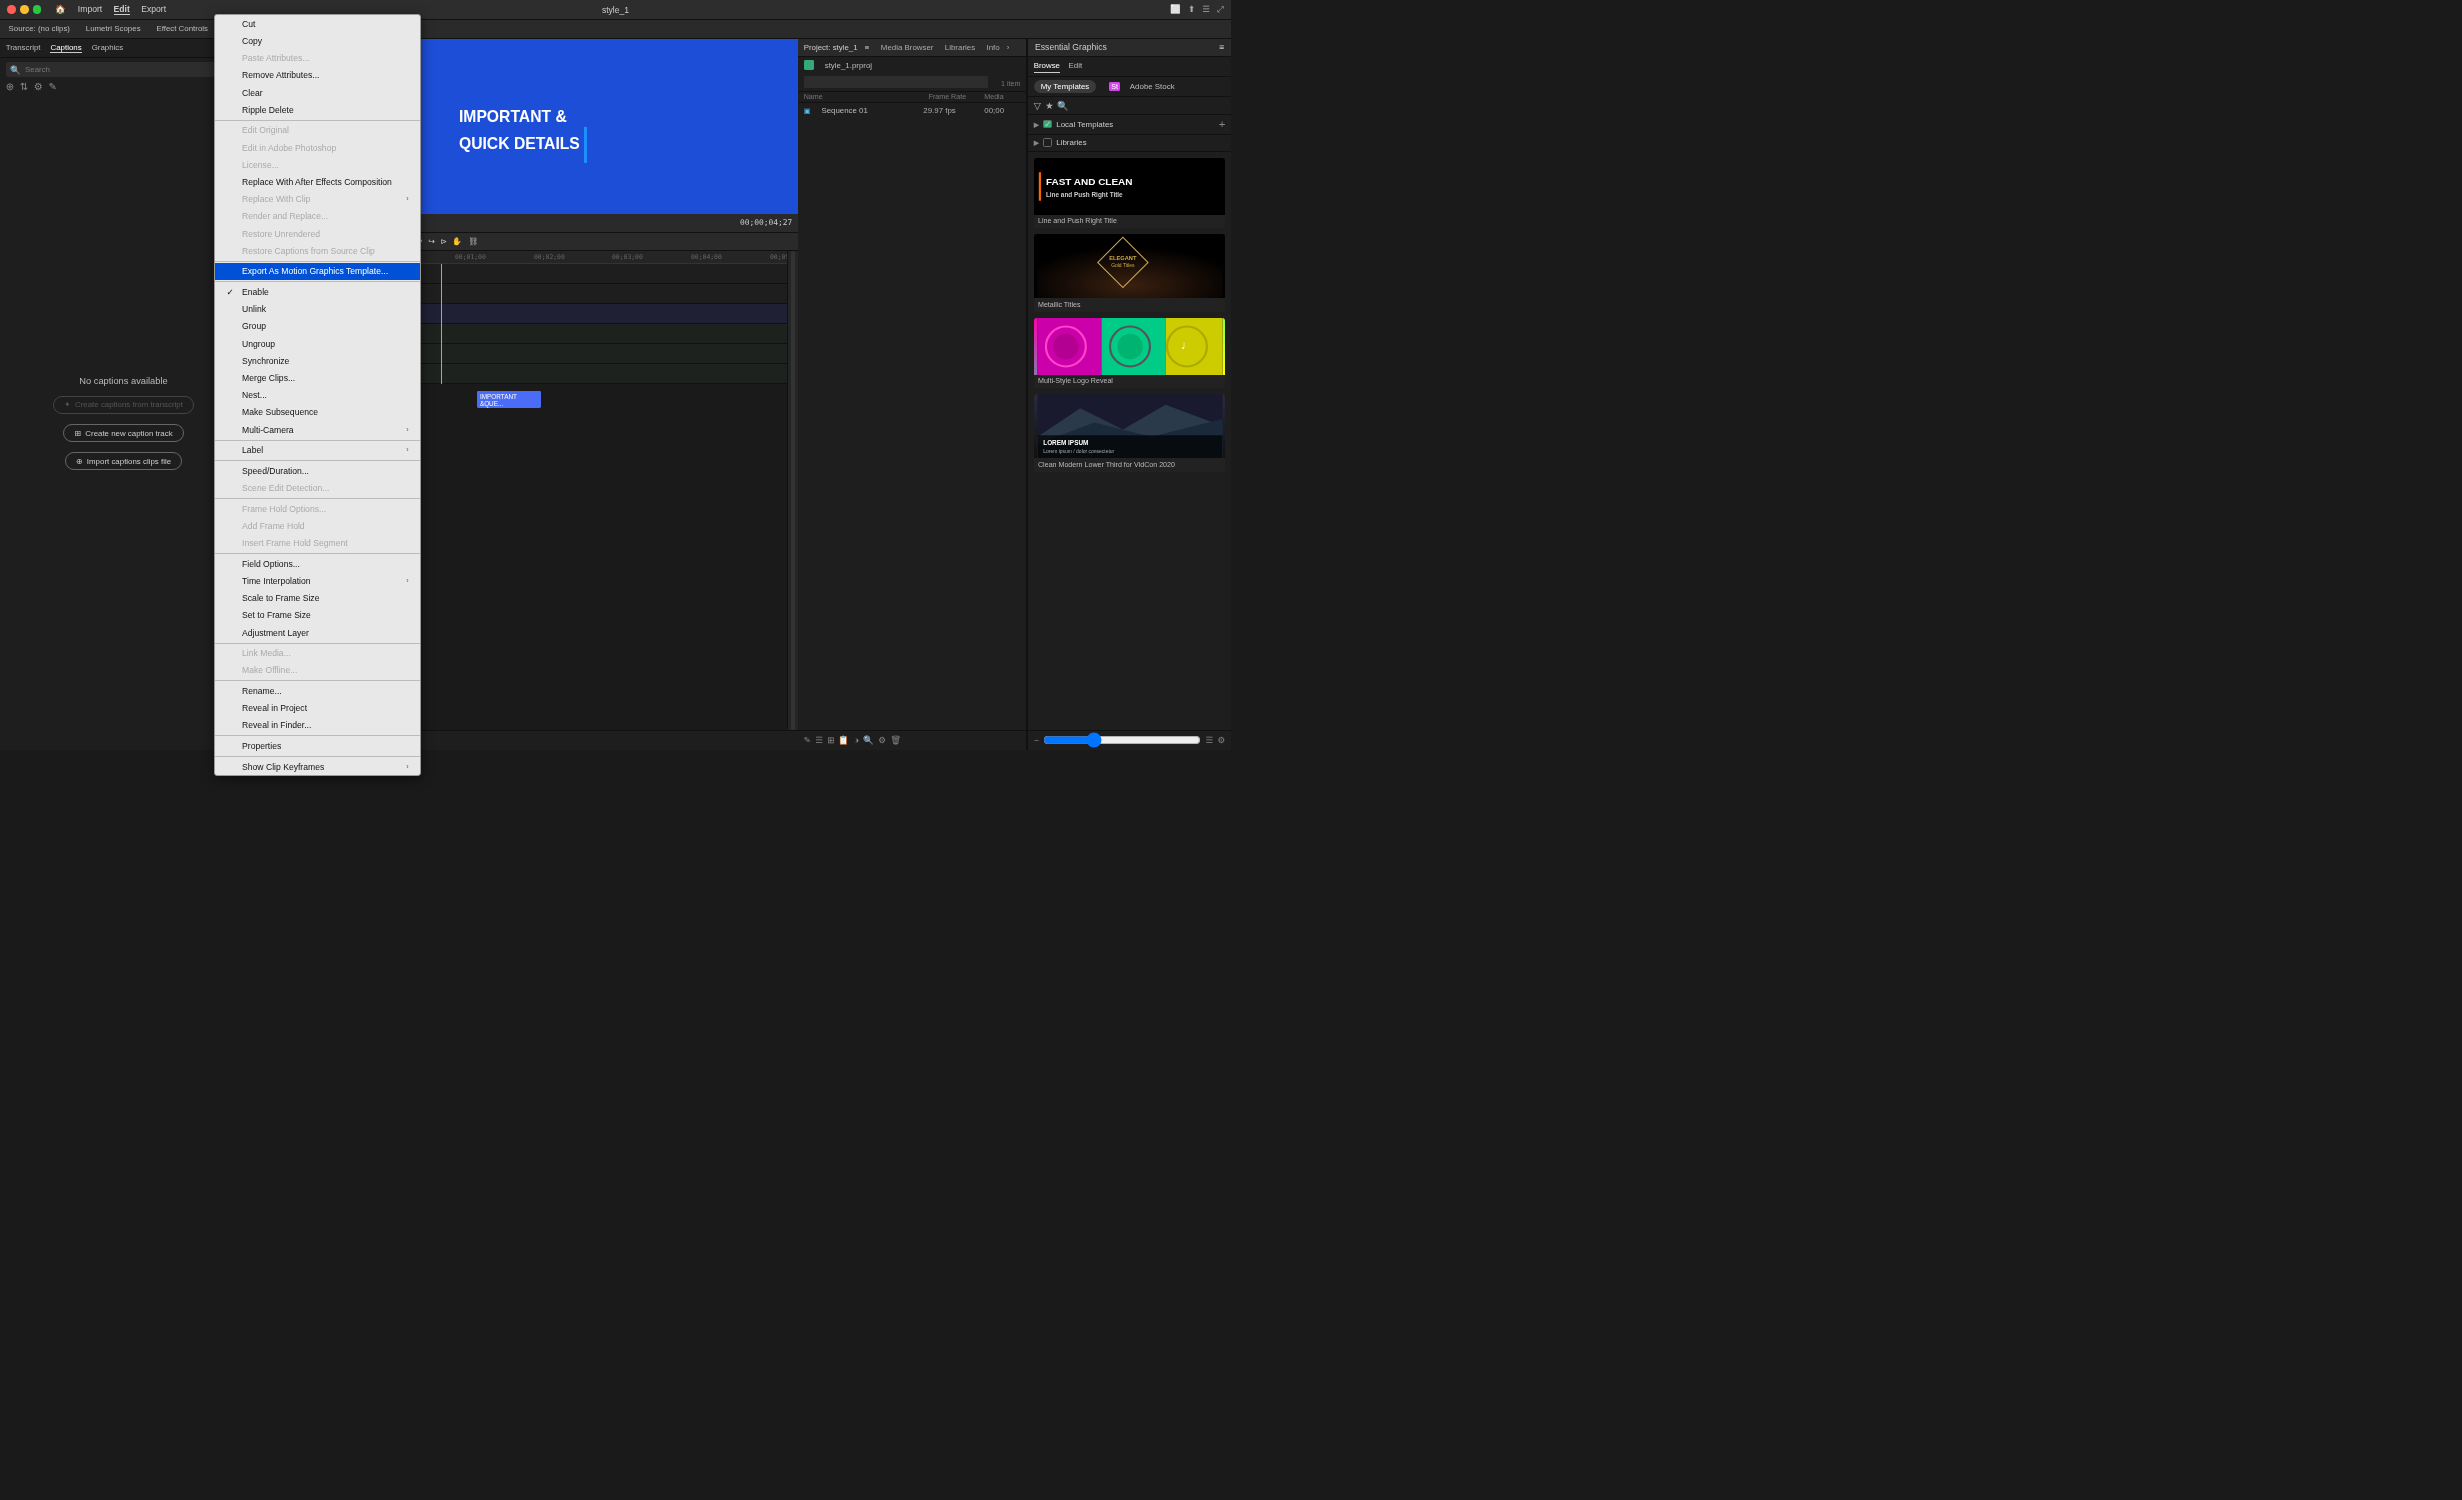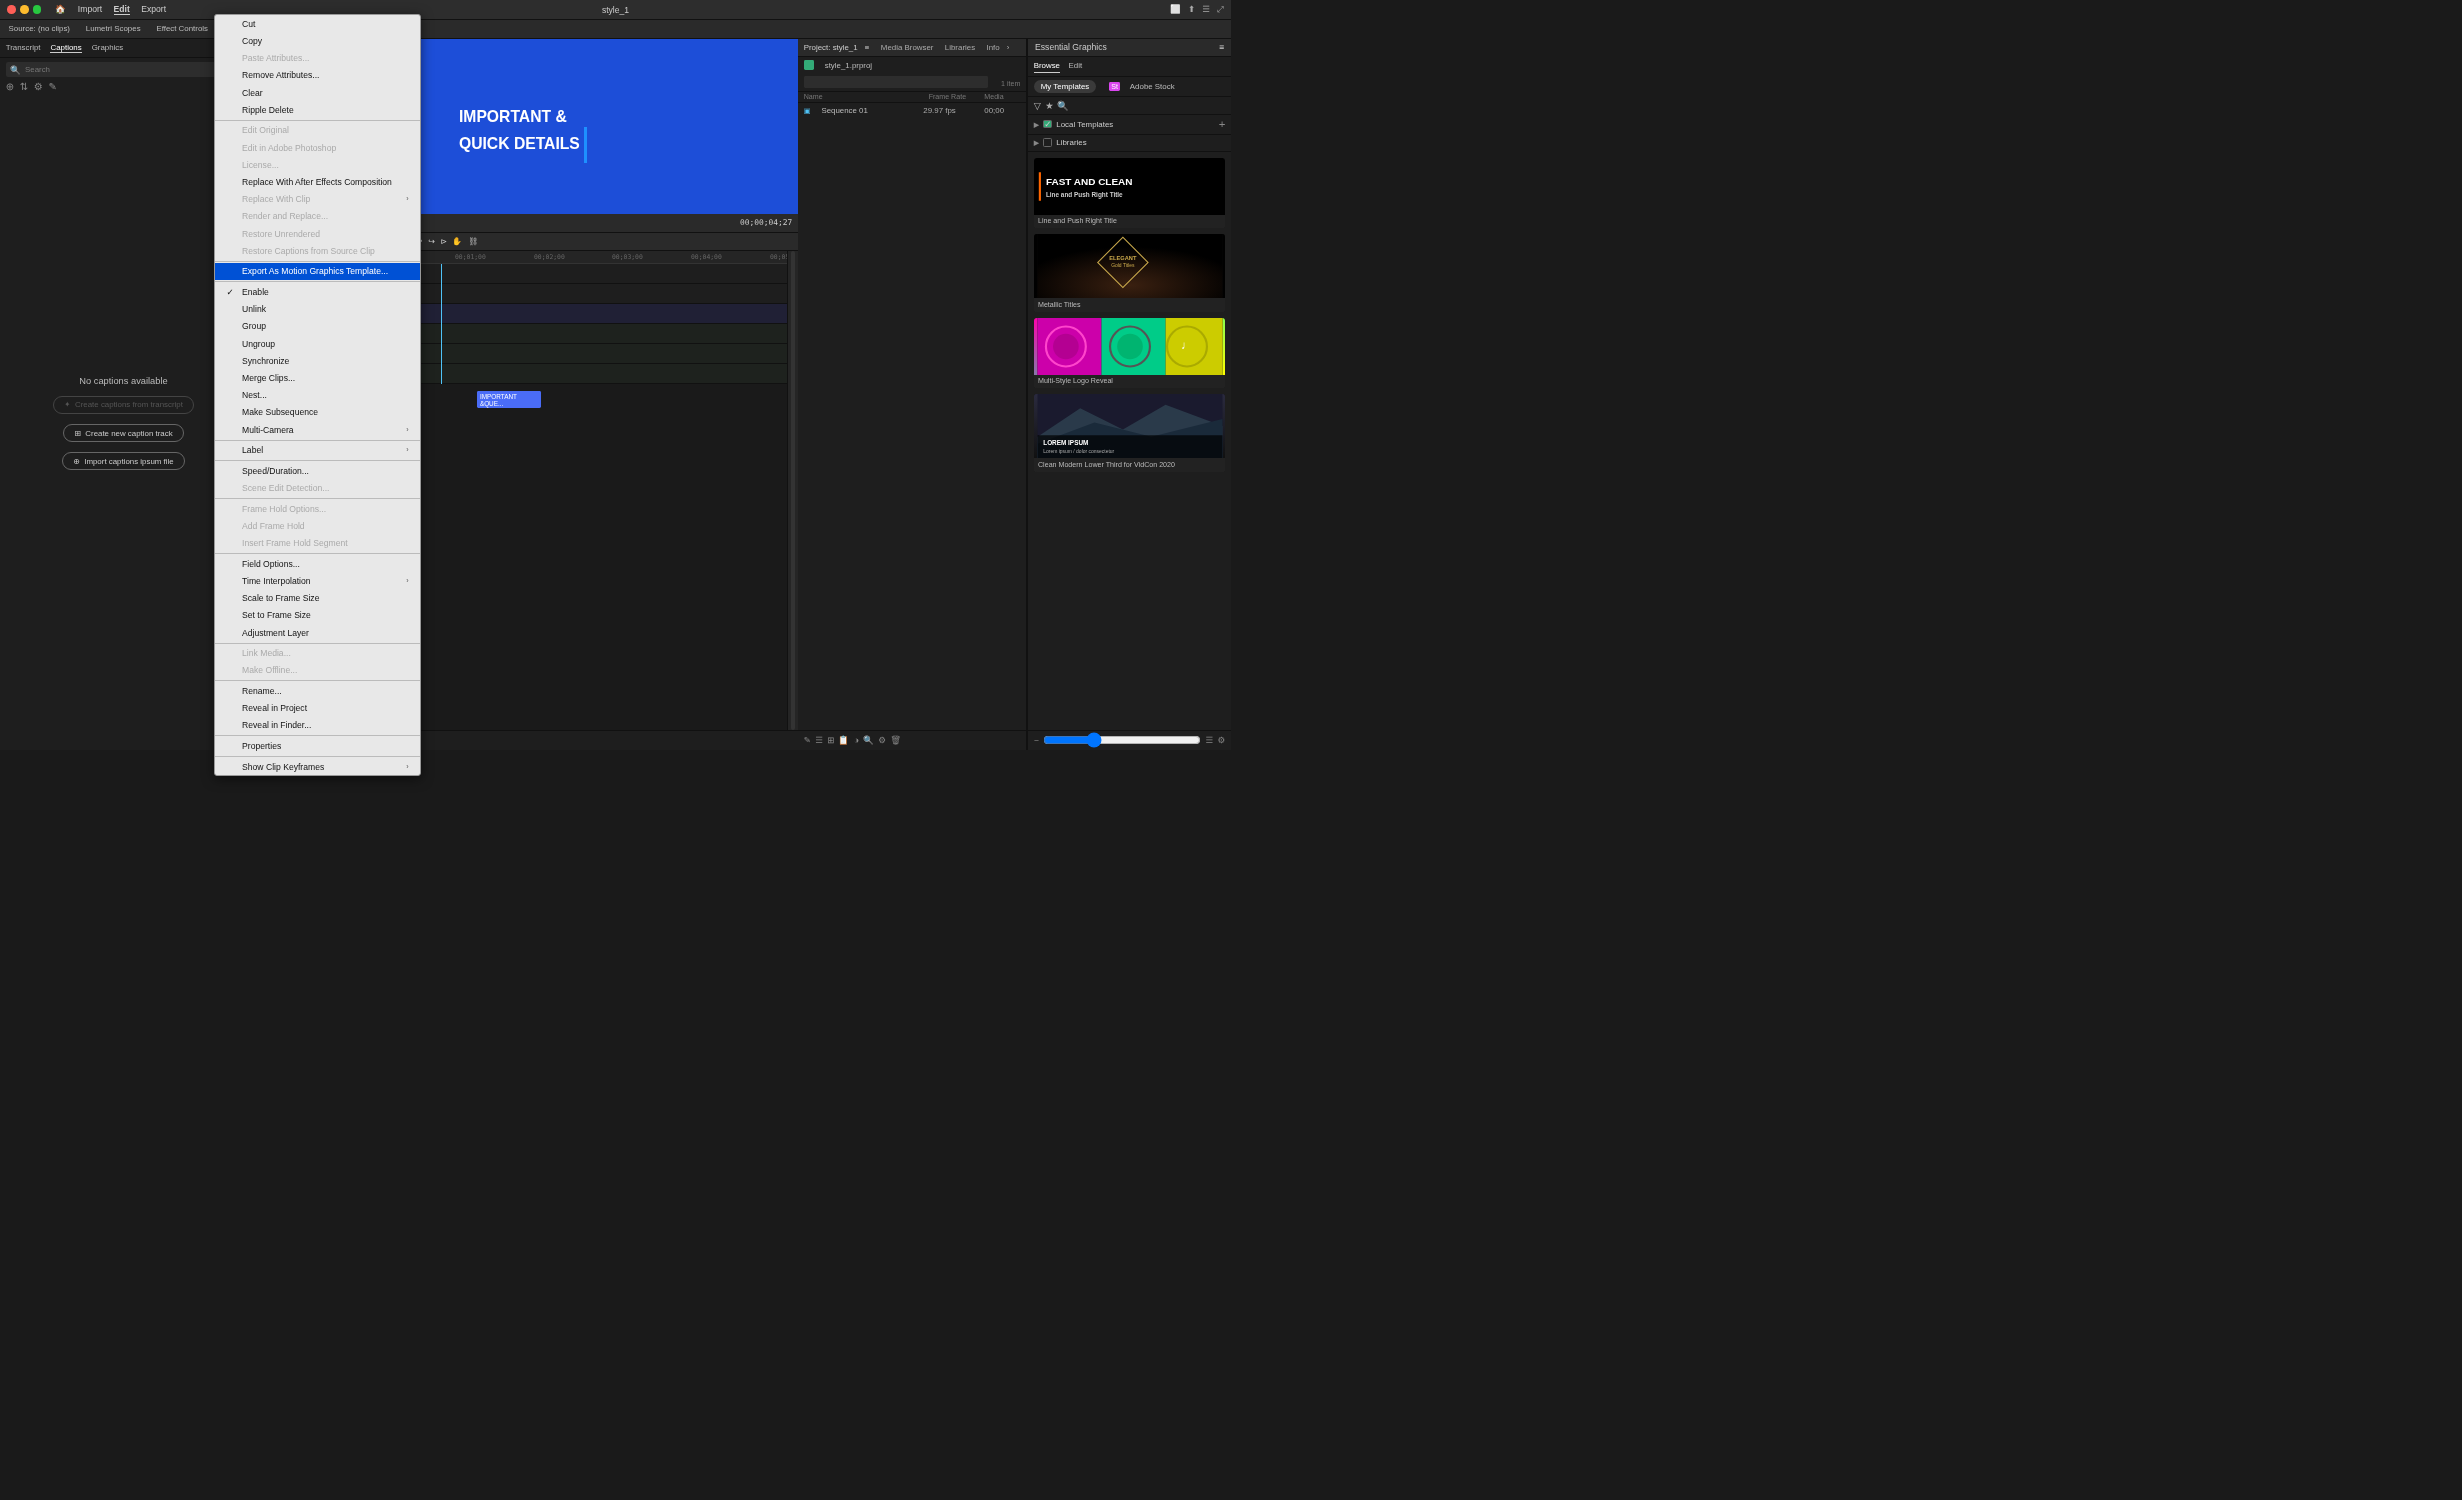--- a/index.html
+++ b/index.html
@@ -561,21 +561,21 @@
       <button class="caption-btn disabled">
         <span>✦</span>
         <span class="caption-btn-text">Create captions from transcript</span>
       </button>
       <button class="caption-btn">
         <span>⊞</span>
         <span class="caption-btn-text">Create new caption track</span>
       </button>
       <button class="caption-btn">
         <span>⊕</span>
-        <span class="caption-btn-text">Import captions ipsum file</span>
+        <span class="caption-btn-text">Import captions clips file</span>
       </button>
     </div>
   </div>
 
   <div style="display:flex; flex-direction:column; flex:1; overflow:hidden;">
 
     <div style="display:flex; flex:1; overflow:hidden;">
 
       <div class="middle-area">
 

